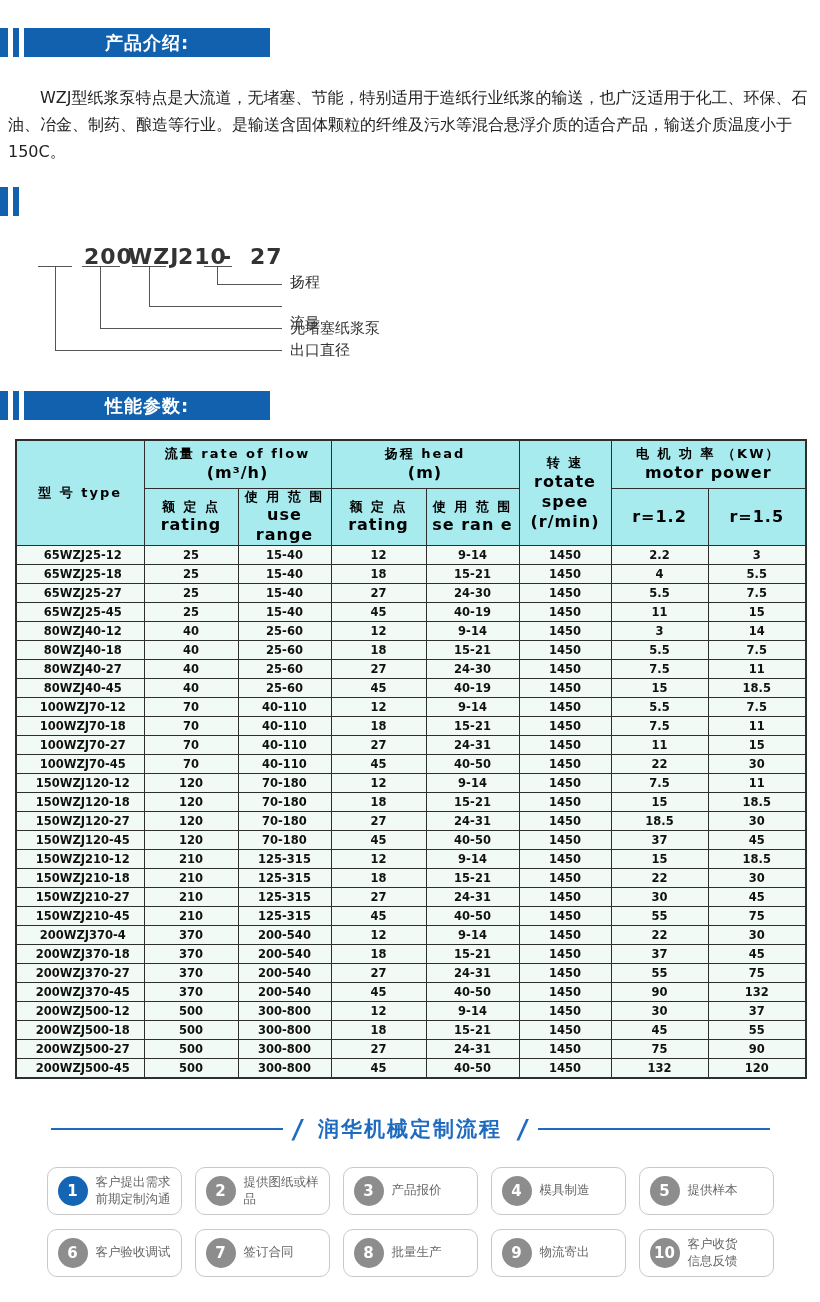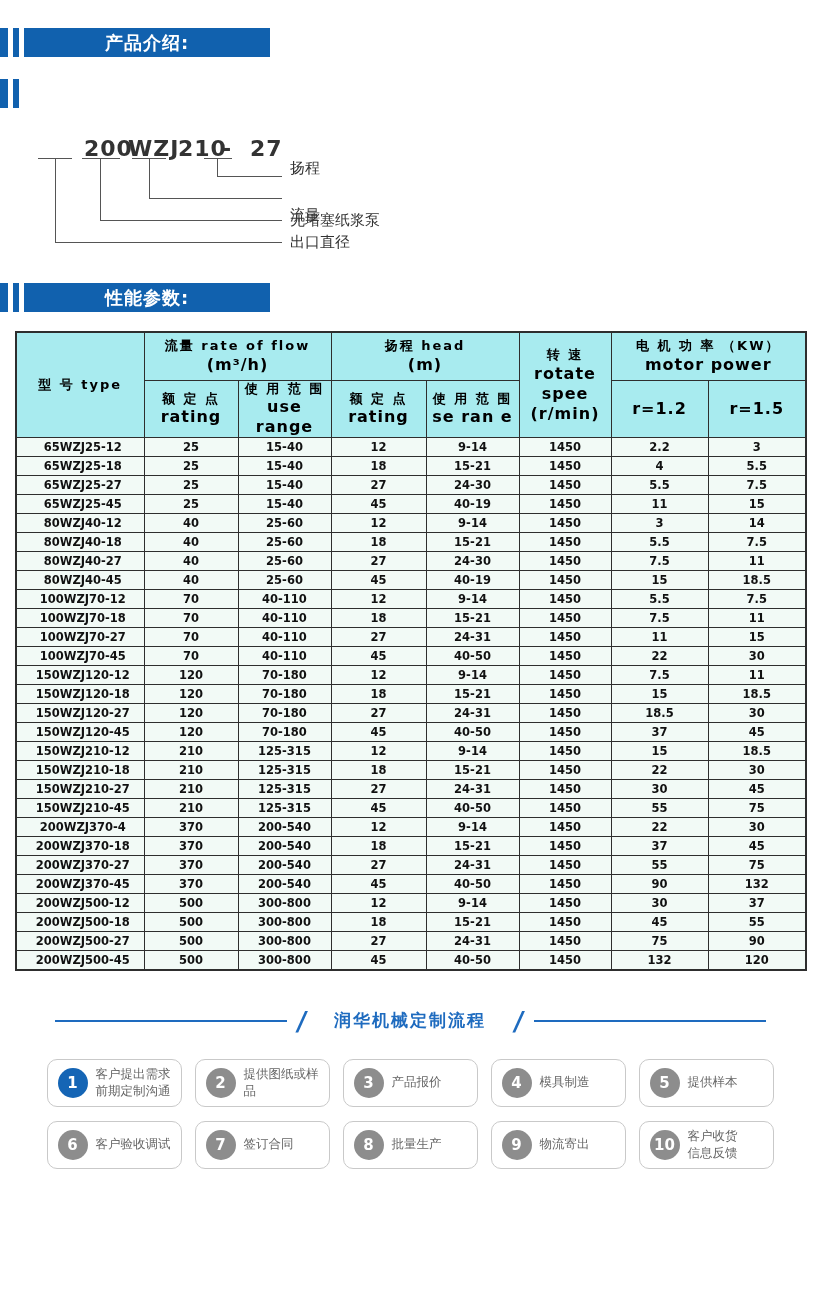--- a/index.html
+++ b/index.html
@@ -34,41 +34,42 @@
   .hrow2 th { height:40px; }
   .th-cn { font-size:13px; letter-spacing:2px; display:block; line-height:1.3; }
   .th-en { font-size:16px; letter-spacing:1px; display:block; line-height:1.25; font-weight:bold; }
   table.perf tbody td { background:#f2faf6; height:19px; font-size:11.5px; font-weight:bold; color:#111; padding:0 2px; }
   table.perf tbody td.cell-type { text-align:center; padding-left:7px; }
 
   
   .flow-title { margin-top:35px; display:flex; align-items:center; justify-content:center; height:30px; }
   .fline { display:block; height:2px; background:#1e6bbf; width:232px; }
   .fslash { color:#1e6bbf; font-size:26px; font-weight:bold; margin:0 10px; transform:skewX(-8deg); }
-  .ftext { color:#1e6bbf; font-size:17px; font-weight:bold; letter-spacing:2px; margin:0 18px; white-space:nowrap; }
+  .ftext { color:#1e6bbf; font-size:21px; font-weight:bold; letter-spacing:2px; margin:0 6px; white-space:nowrap; }
 
   .steps-grid { width:727px; margin:23px auto 0 auto; display:flex; flex-wrap:wrap; gap:14px 13px; }
   .step-card { width:135px; height:48px; border:1px solid #c9c9c9; border-radius:10px; display:flex; align-items:center; padding:0 6px 0 10px; background:#fff; }
   .step-num { flex:0 0 30px; width:30px; height:30px; border-radius:50%; background:#8d8d8d; color:#fff; font-size:15px; font-weight:bold; display:flex; align-items:center; justify-content:center; margin-right:8px; }
   .step-num.active { background:#1565b5; }
   .step-label { font-size:12.5px; color:#666; line-height:1.35; white-space:pre-line; }
 </style>
 </head>
 <body>
 
 <div class="page">
 
   <div class="sec-header">
     <span class="stripe stripe-a"></span>
     <span class="stripe stripe-b"></span>
     <div class="sec-bar">
       <span>产品介绍:</span>
     </div>
   </div>
 
+  <p class="intro-text">WZJ型纸浆泵特点是大流道，无堵塞、节能，特别适用于造纸行业纸浆的输送，也广泛适用于化工、环保、石油、冶金、制药、酿造等行业。是输送含固体颗粒的纤维及污水等混合悬浮介质的适合产品，输送介质温度小于150C。</p>
 
   <div class="sec-header model-header">
     <span class="stripe stripe-a"></span>
     <span class="stripe stripe-b"></span>
   </div>
 
   <div class="diagram">
     <span class="code-part" style="left:30px">200</span>
     <span class="code-part" style="left:74px">WZJ</span>
     <span class="code-part" style="left:124px">210</span>
@@ -78,21 +79,21 @@
     <span class="underline" style="left:28px;width:34px"></span>
     <span class="underline" style="left:72px;width:38px"></span>
     <span class="underline" style="left:122px;width:34px"></span>
     <span class="underline" style="left:194px;width:28px"></span>
 
     <span class="connector" style="left:207px;top:23px;width:65px;height:18px"></span>
     <span class="connector" style="left:139px;top:23px;width:133px;height:40px"></span>
     <span class="connector" style="left:90px;top:23px;width:182px;height:62px"></span>
     <span class="connector" style="left:45px;top:23px;width:227px;height:84px"></span>
 
-    <span class="dgm-label" style="top:23px">扬程</span>
+    <span class="dgm-label" style="top:29px">扬程</span>
     <span class="dgm-label" style="top:70px">流量</span>
     <span class="dgm-label" style="top:75px">无堵塞纸浆泵</span>
     <span class="dgm-label" style="top:97px">出口直径</span>
   </div>
 
   <div class="sec-header params-header">
     <span class="stripe stripe-a"></span>
     <span class="stripe stripe-b"></span>
     <div class="sec-bar">
       <span>性能参数:</span>

